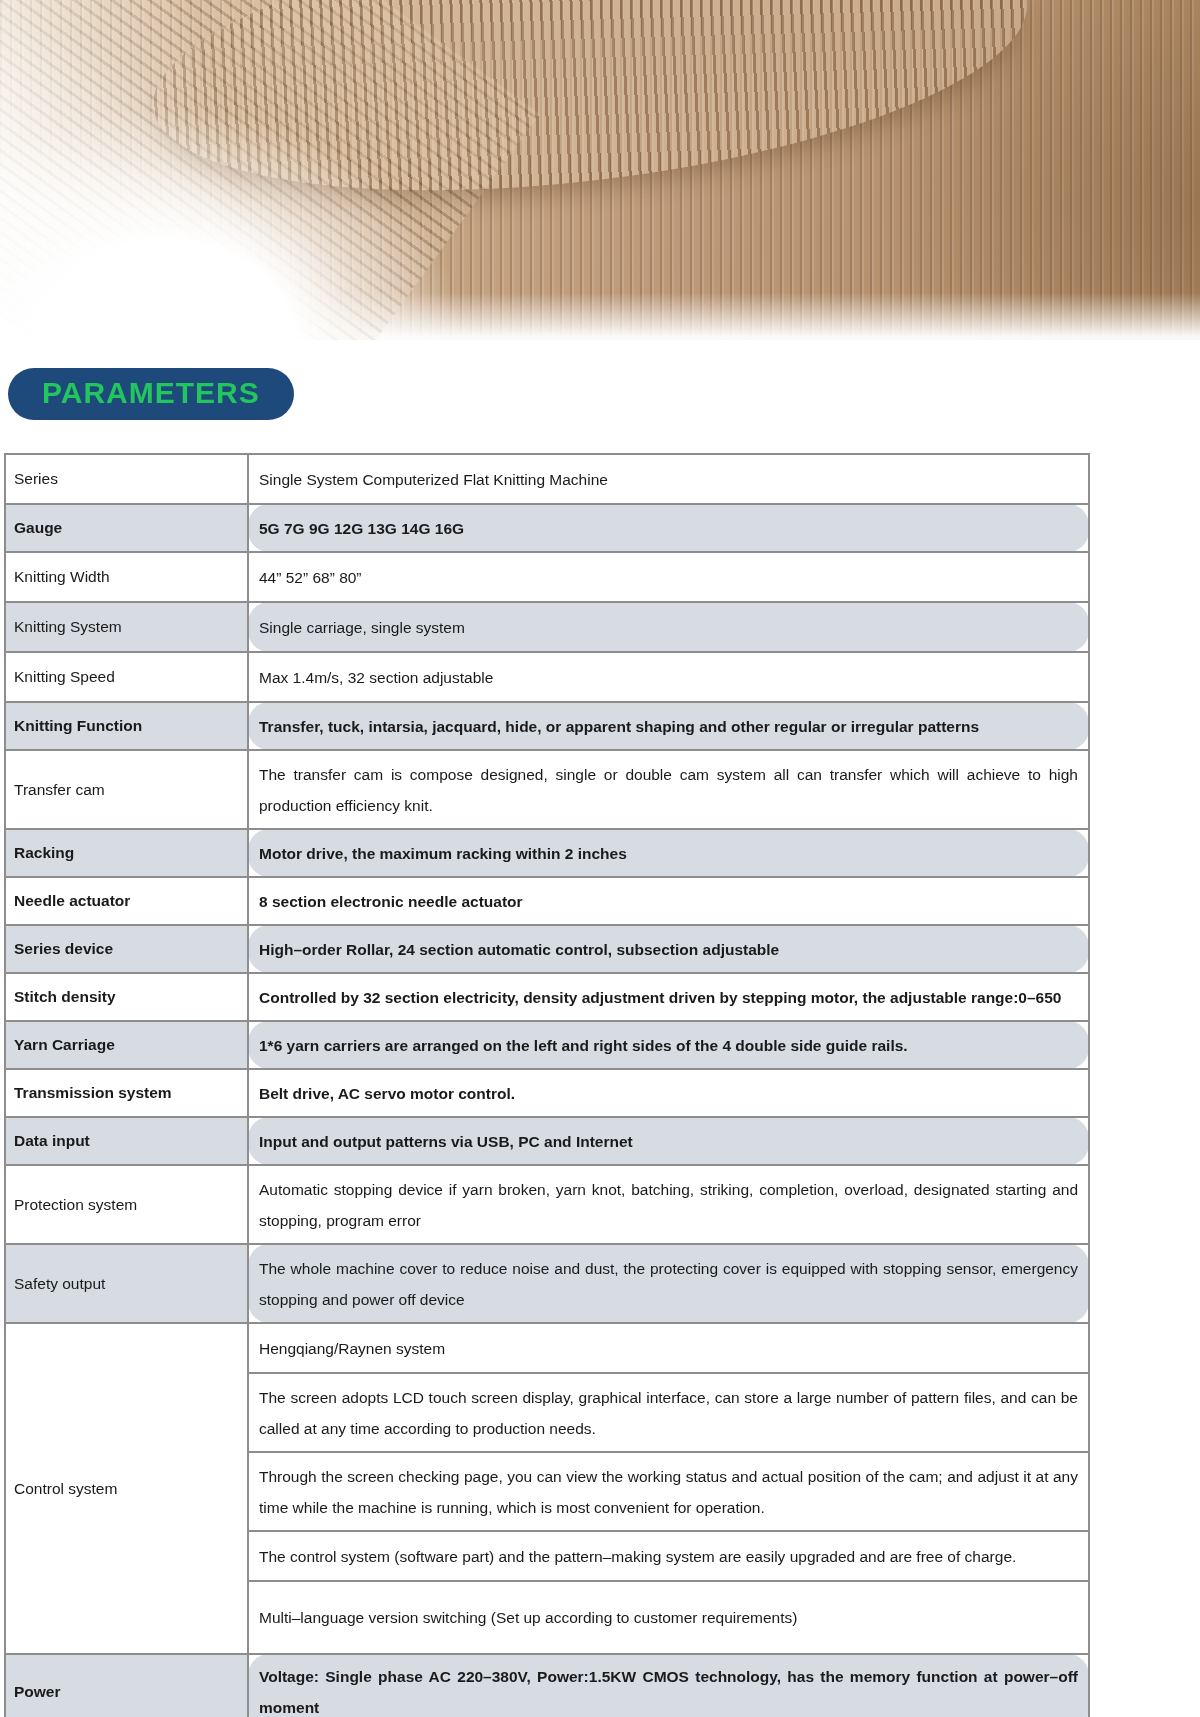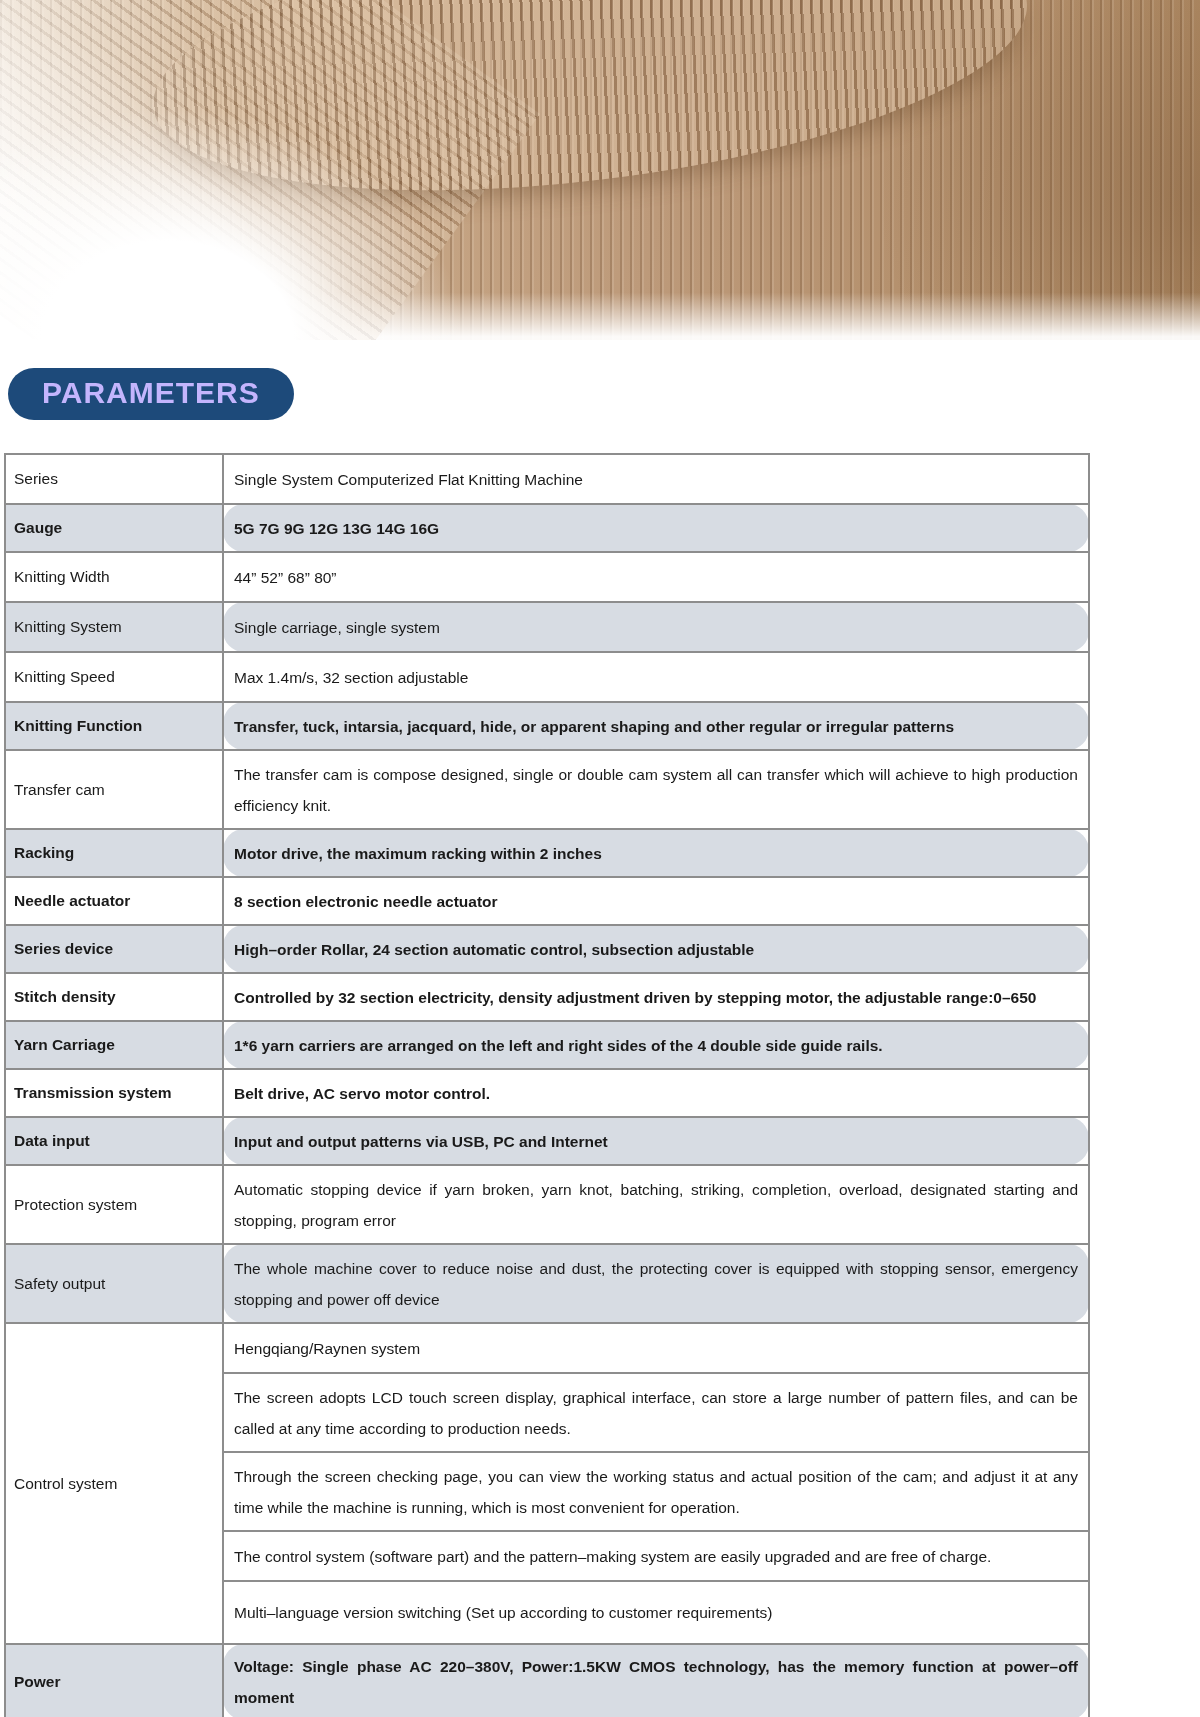--- a/index.html
+++ b/index.html
@@ -48,57 +48,57 @@
 
   
   .badge{
     display:inline-block;
     margin:28px 0 0 8px;
     min-width:230px;
     box-sizing:border-box;
     padding:8px 34px 10px 34px;
     border-radius:27px;
     background:#1d4a7a;
-    color:#c4b5fd;
+    color:#22c55e;
     font-size:30px;
     font-weight:700;
     letter-spacing:1px;
     text-align:center;
   }
 
   
   table.spec{
     border-collapse:collapse;
     margin:33px 0 0 4px;
     width:1086px;
     table-layout:fixed;
   }
   table.spec td{
     border:2px solid #8d8d8d;
     font-size:15.5px;
     vertical-align:middle;
     box-sizing:border-box;
   }
   td.label{
-    width:218px;
+    width:243px;
     padding:4px 22px 4px 8px;
     background:#ffffff;
     line-height:20px;
   }
   td.value{
     padding:6px 10px 6px 10px;
     line-height:31px;
     text-align:justify;
     border-radius:21px;
   }
   tr.shaded td{background:#d7dce3;}
   tr.h1{height:48px;font-weight:bold;}
   tr.h1b{height:50px;}
   tr.h2{height:79px;}
-  tr.h1c{height:63px;}
+  tr.h1c{height:73px;}
 </style>
 </head>
 <body>
 
 
 
 <div class="hero">
   <div class="shoulder-ribs"></div>
   <div class="collar-band"></div>
   <div class="left-fade"></div>

